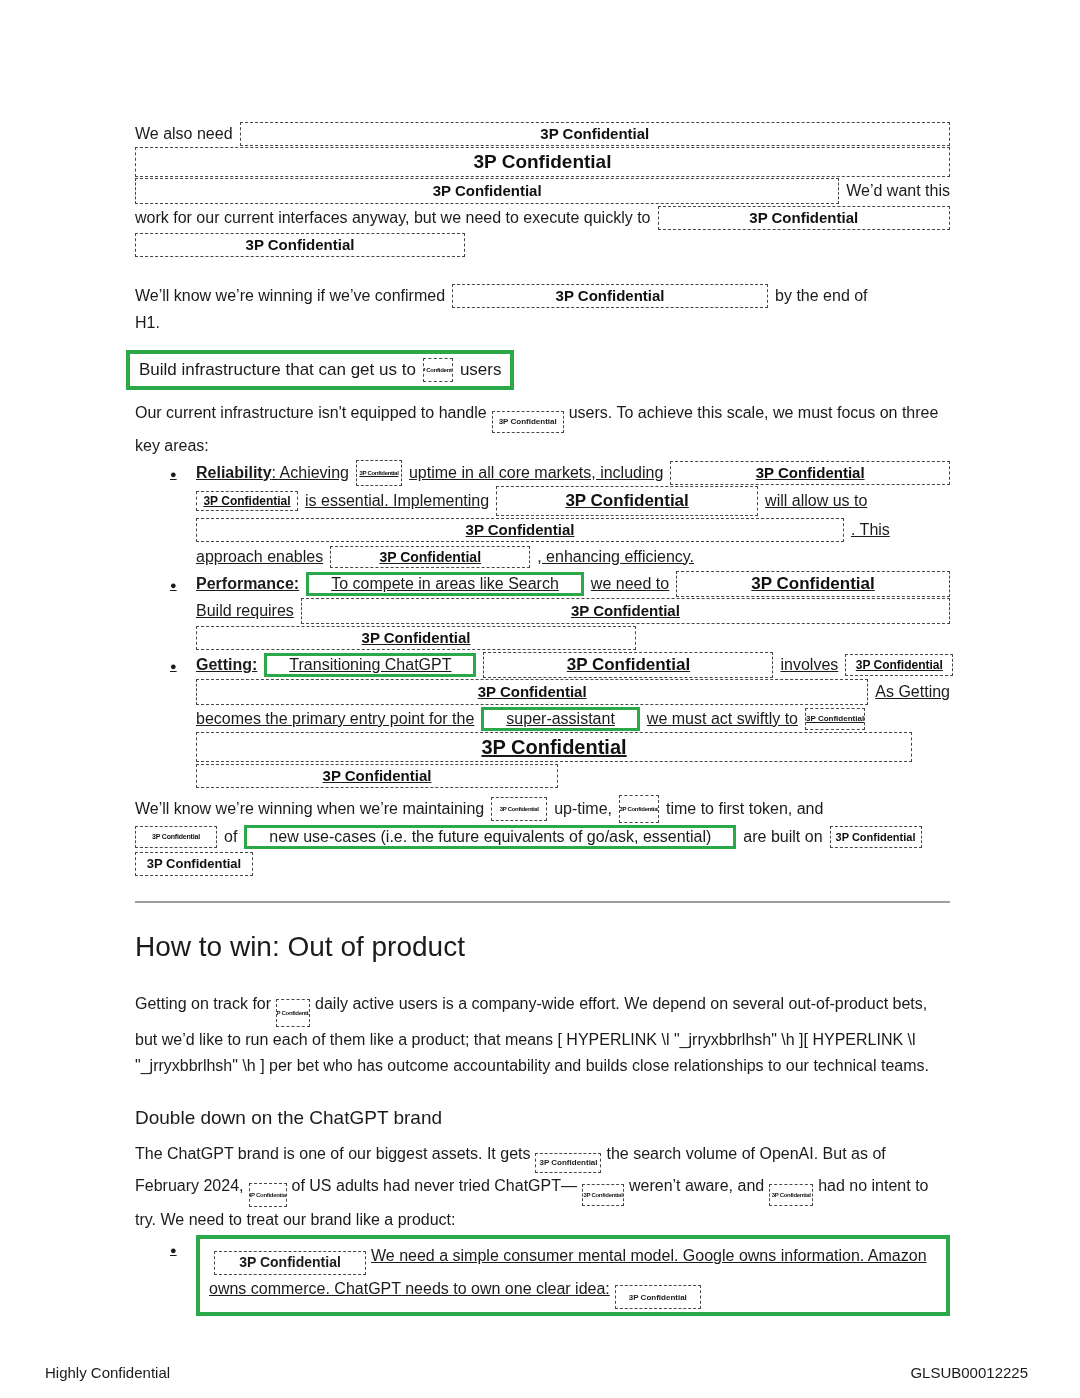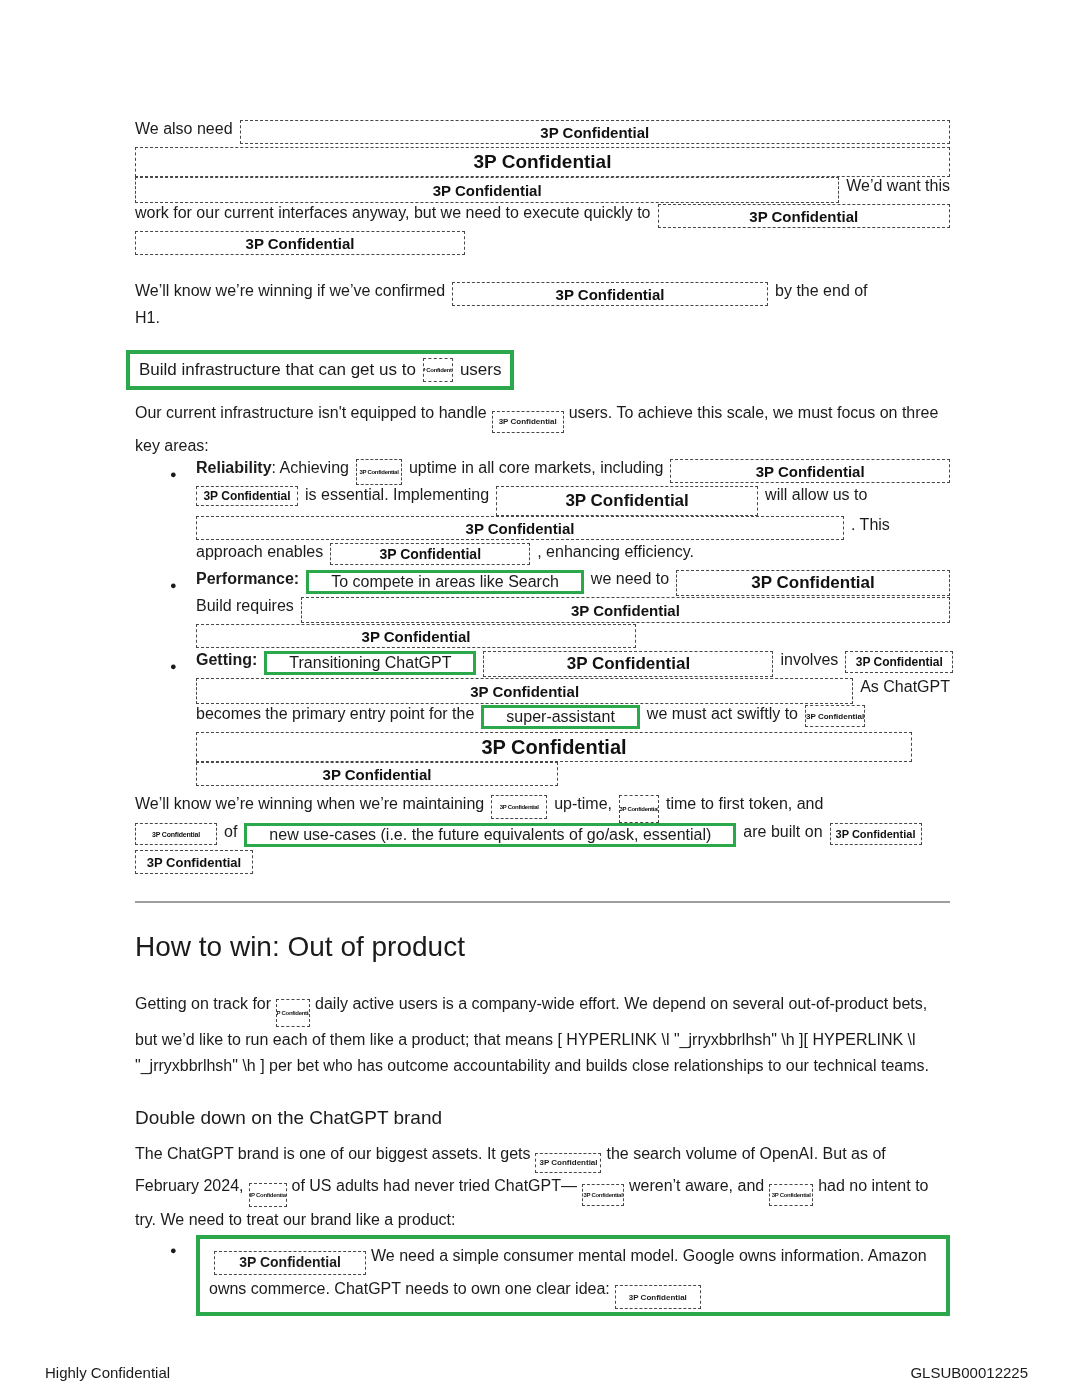--- a/index.html
+++ b/index.html
@@ -13,21 +13,21 @@
   body{
     width:1080px;height:1398px;position:relative;overflow:hidden;
     background:#ffffff;color:var(--ink);
     font-family:"Liberation Sans","DejaVu Sans",sans-serif;
     font-size:16px;
   }
   .page{padding:120px 130px 0 135px;}
 
   
   .pgroup{margin:0 0 24px 0;}
-  .line{display:flex;align-items:flex-start;column-gap:7px;min-height:27px;}
+  .line{display:flex;align-items:center;column-gap:7px;min-height:27px;}
   .t{white-space:pre;}
   .b{font-weight:700;}
   .run{white-space:pre;}
 
   
   .rb{
     border:1.6px dashed var(--dash);
     display:flex;align-items:center;justify-content:center;
     font-weight:700;flex:0 0 auto;overflow:hidden;white-space:nowrap;
     color:#111;
@@ -64,21 +64,21 @@
   .g-block{
     border:4px solid var(--green);padding:3px 9px;line-height:27px;flex:1 1 auto;
   }
 
   
   .flow{line-height:26px;margin:0;}
   .m-p2{margin-bottom:14px;}
   .m-p3{margin:0;}
 
   
-  .bullets{margin:0 0 0 35px;}
+  .bullets{margin:0 0 0 35px;text-decoration:underline;}
   .bullet{display:flex;column-gap:12px;align-items:flex-start;}
   .marker{width:14px;flex:0 0 auto;padding-top:5px;}
   .marker::before{content:"●";font-size:11px;}
   .bullet-body{flex:1 1 auto;min-width:0;}
 
   .title{font-size:28px;font-weight:400;line-height:36px;margin:26px 0 0 0;}
   .subtitle{font-size:19px;font-weight:400;line-height:26px;margin:26px 0 10px 0;}
   .divider{border:none;border-top:2px solid var(--divider);margin:10px 0 0 0;}
   .mt26{margin-top:26px;}
   .mt10{margin-top:10px;}
@@ -231,21 +231,21 @@
             </span>
           <span class="t">involves</span>
           <span class="rb w108 h22 f12">
               <span>3P Confidential</span>
             </span>
         </div>
         <div class="line">
           <span class="rb grow h26 f15">
               <span>3P Confidential</span>
             </span>
-          <span class="t">As ChatGPT</span>
+          <span class="t">As Getting</span>
         </div>
         <div class="line">
           <span class="t">becomes the primary entry point for the</span>
           <span class="g-inline">super-assistant</span>
           <span class="t">we must act swiftly to</span>
           <span class="rb w84 h22 f8">
               <span>3P Confidential</span>
             </span>
         </div>
         <div class="line">

